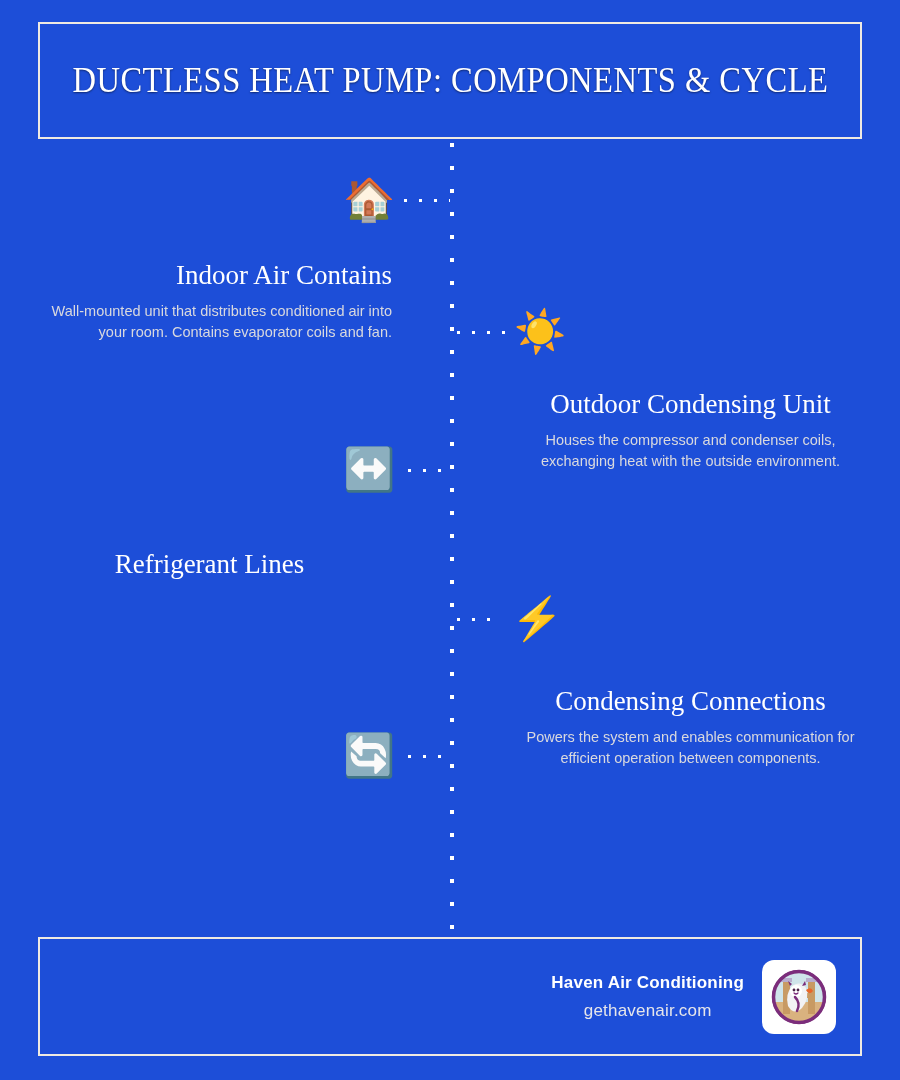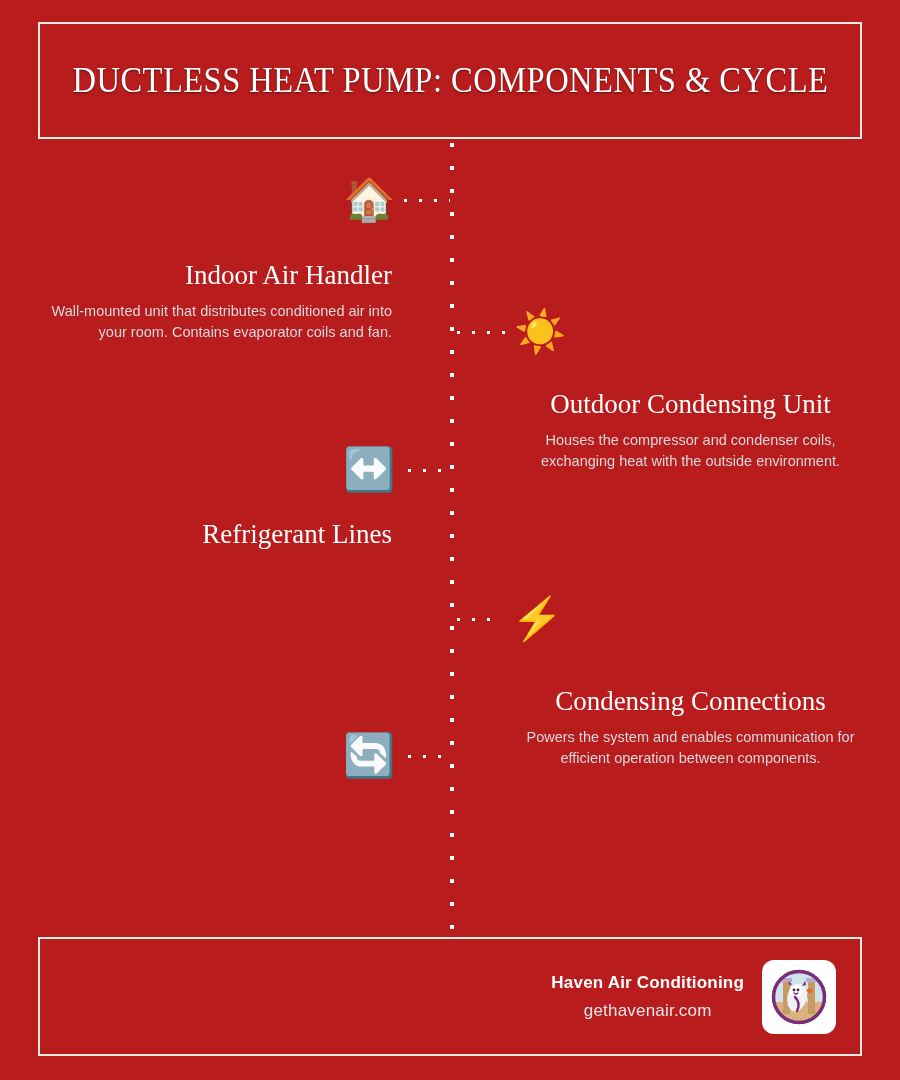--- a/index.html
+++ b/index.html
@@ -7,21 +7,21 @@
   html, body {
     width:900px; height:1080px;
     background:#15151f;
     font-family:"Liberation Sans", sans-serif;
     overflow:hidden;
   }
 
   .page {
     position:relative;
     width:900px; height:1080px;
-    background:#b91c1c;
+    background:#1d4ed8;
   }
 
   
   .header-box {
     position:absolute;
     left:38px; top:22px;
     width:824px; height:117px;
     border:2px solid #efeae2;
     display:flex;
     align-items:center;
@@ -135,38 +135,38 @@
   <div class="header-box">
     <div class="header-title">DUCTLESS HEAT PUMP: COMPONENTS &amp; CYCLE</div>
   </div>
 
   <div class="spine"></div>
 
   <div class="section">
     <div class="node-icon" style="left:340px; top:170px;">🏠</div>
     <div class="connector" style="left:404px; top:199px; width:46px;"></div>
     <div class="txt-block txt-left" style="left:27px; top:260px;">
-      <div class="sec-title">Indoor Air Handler</div>
+      <div class="sec-title">Indoor Air Contains</div>
       <div class="sec-desc">Wall-mounted unit that distributes conditioned air into your room. Contains evaporator coils and fan.</div>
     </div>
   </div>
 
   <div class="section">
     <div class="node-icon" style="left:511px; top:302px;">☀️</div>
     <div class="connector" style="left:457px; top:331px; width:48px;"></div>
     <div class="txt-block txt-right" style="left:508px; top:389px;">
       <div class="sec-title">Outdoor Condensing Unit</div>
       <div class="sec-desc">Houses the compressor and condenser coils, exchanging heat with the outside environment.</div>
     </div>
   </div>
 
   <div class="section">
     <div class="node-icon" style="left:340px; top:440px;">↔️</div>
     <div class="connector" style="left:408px; top:469px; width:42px;"></div>
-    <div class="txt-block txt-left" style="left:27px; top:519px;">
+    <div class="txt-block txt-left" style="left:27px; top:549px;text-align:center;">
       <div class="sec-title">Refrigerant Lines</div>
     </div>
   </div>
 
   <div class="section">
     <div class="node-icon" style="left:508px; top:589px;">⚡</div>
     <div class="connector" style="left:457px; top:618px; width:44px;"></div>
     <div class="txt-block txt-right" style="left:508px; top:686px;">
       <div class="sec-title">Condensing Connections</div>
       <div class="sec-desc">Powers the system and enables communication for efficient operation between components.</div>

